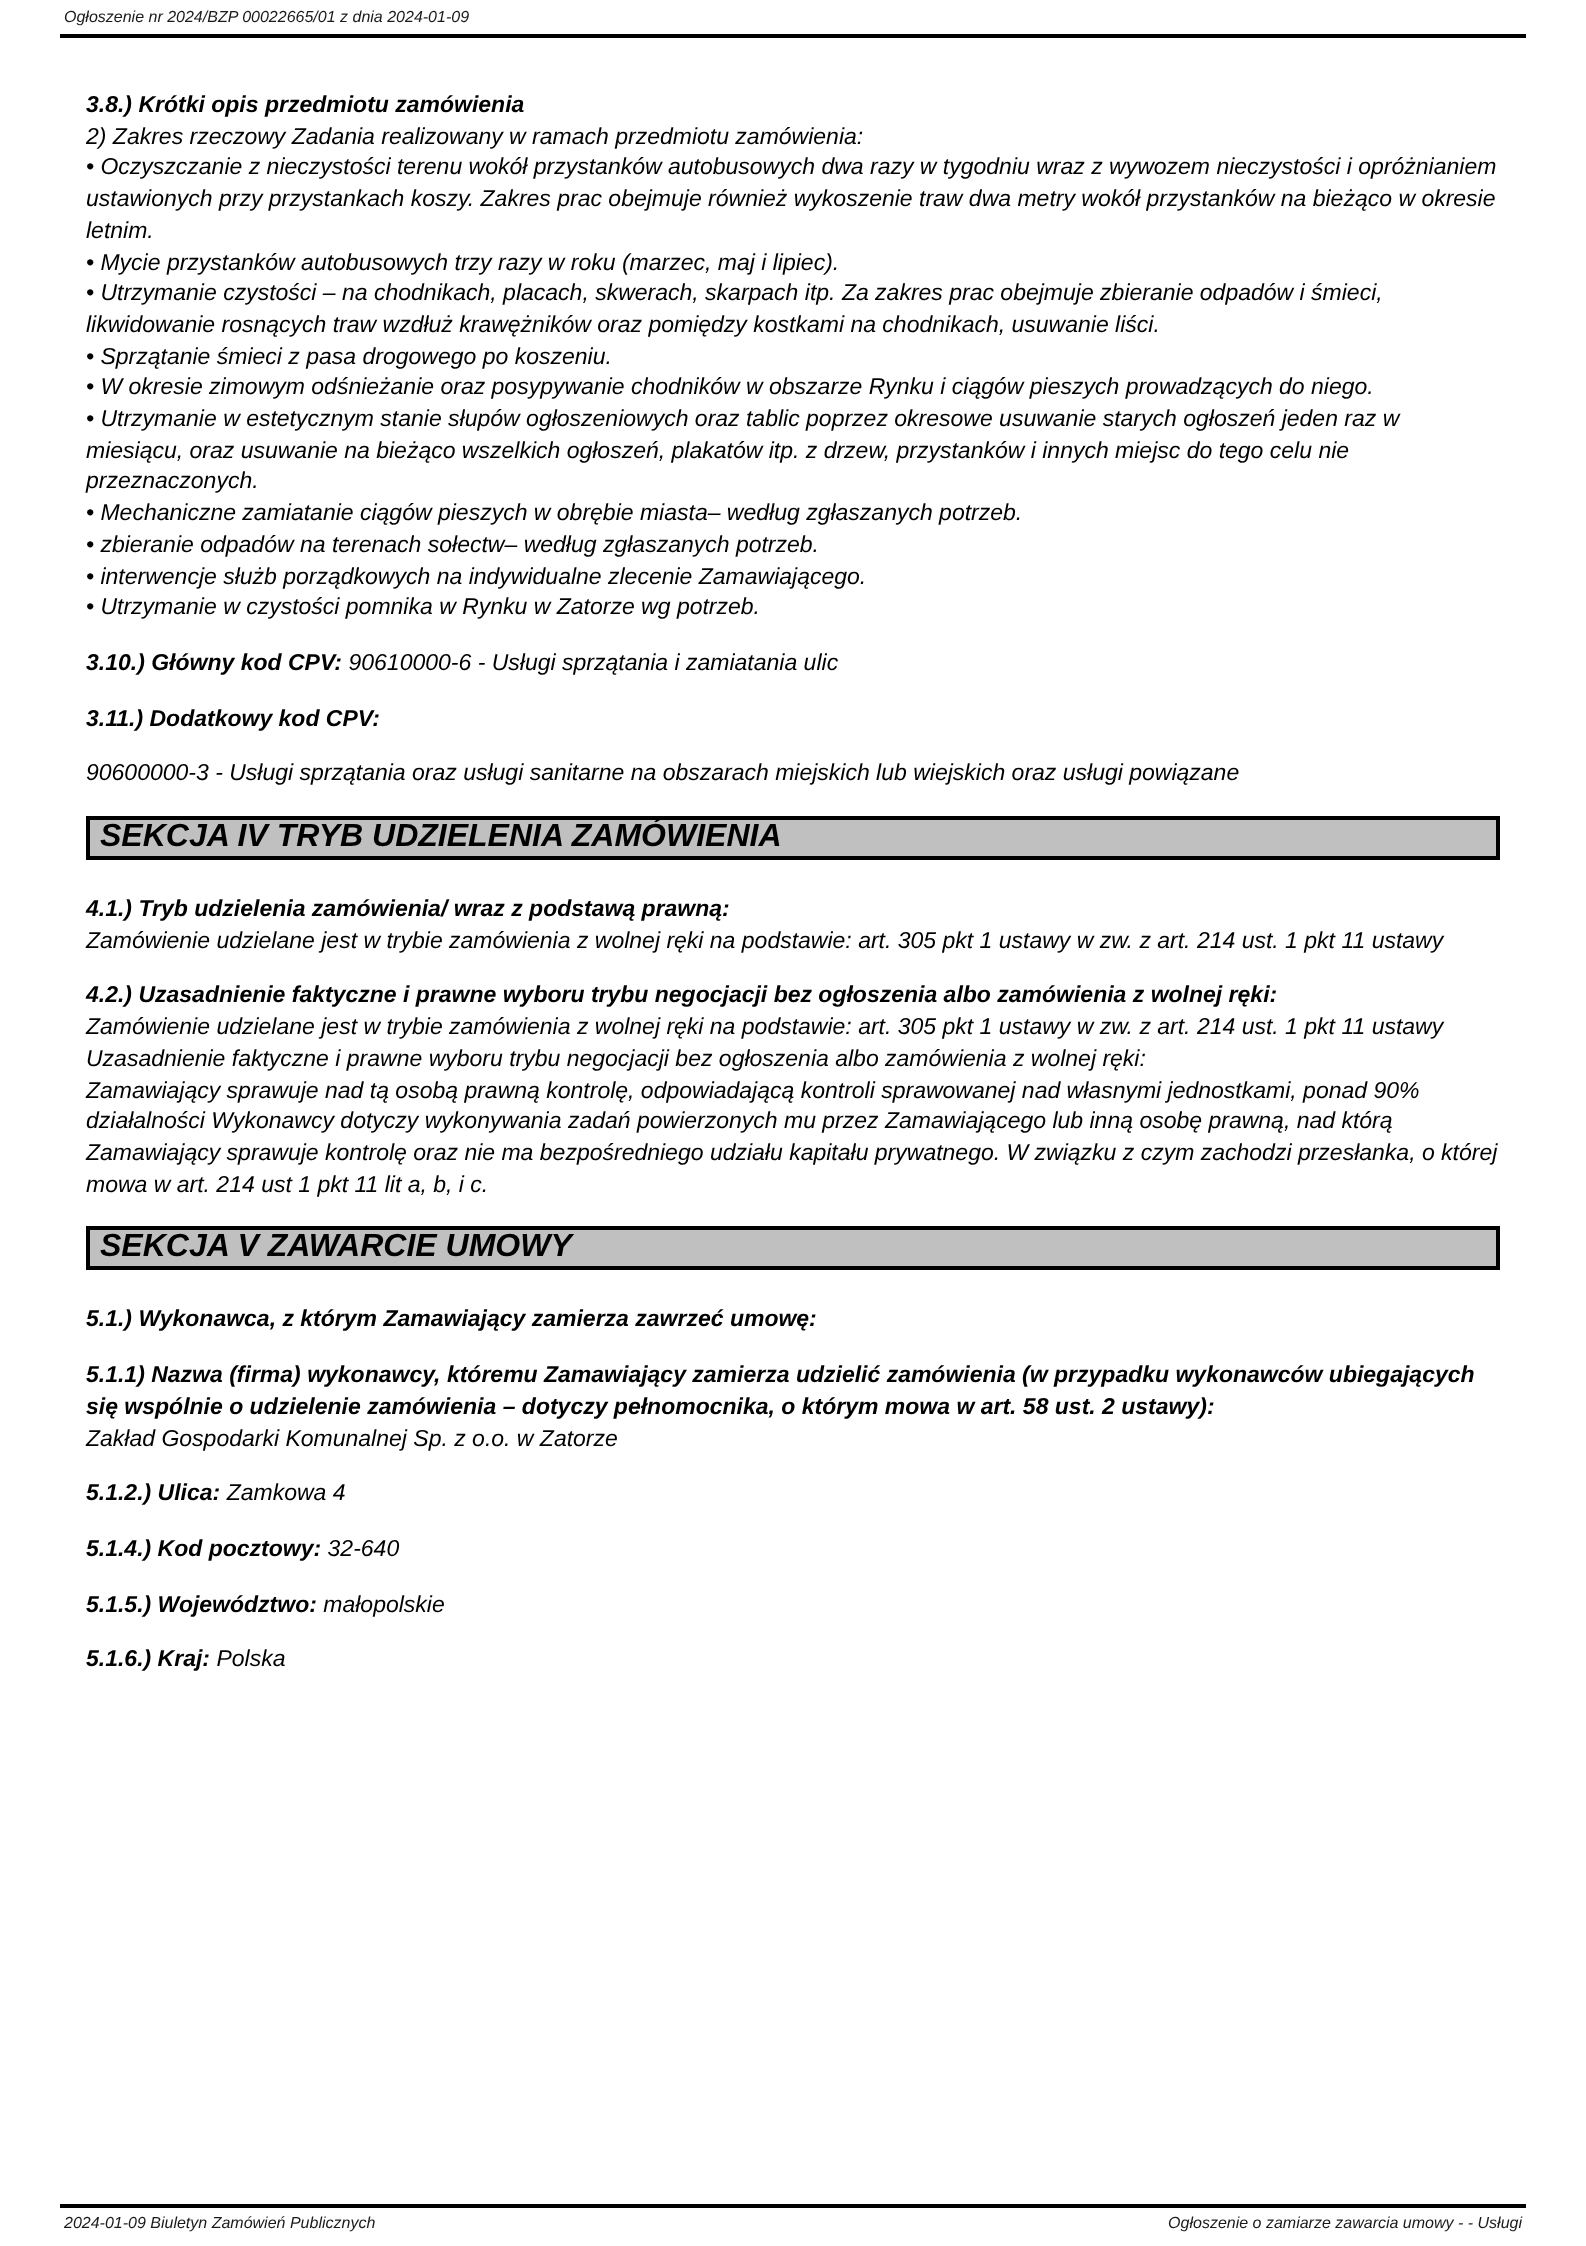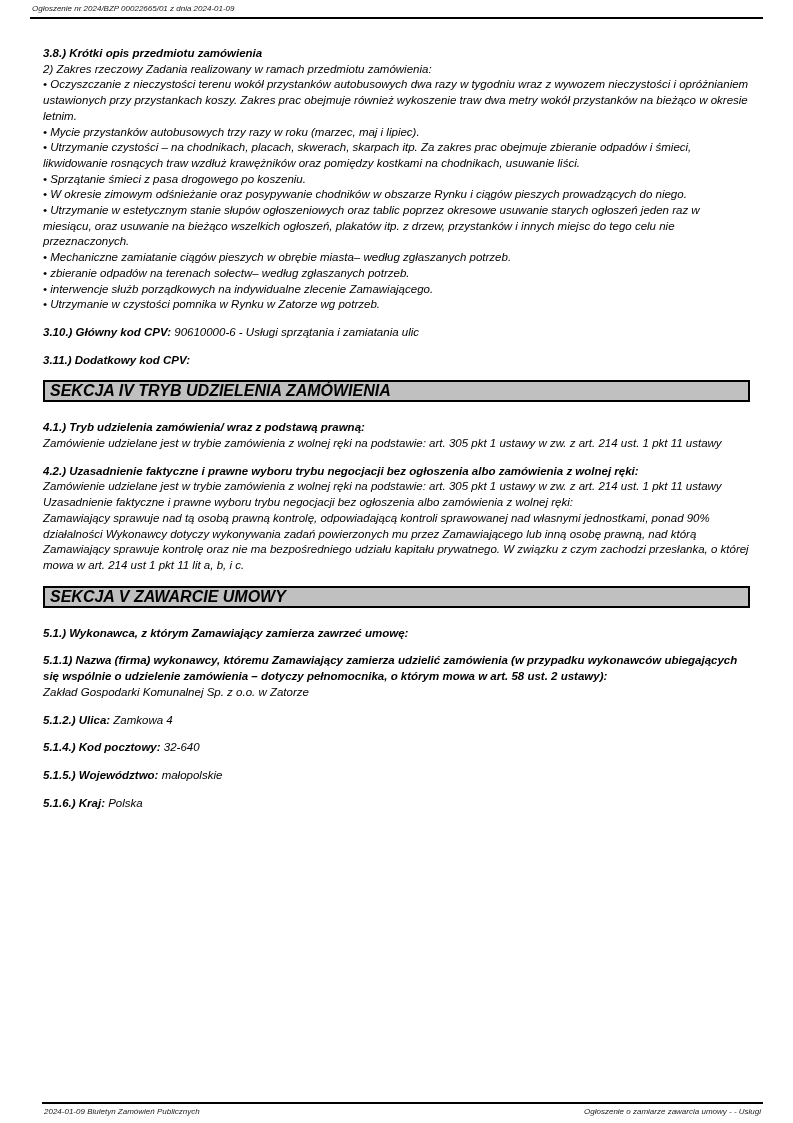--- a/index.html
+++ b/index.html
@@ -50,21 +50,21 @@
     background:var(--bar-bg);
     font-weight:bold;
     font-size:16px;
     line-height:15px;
     padding:1px 19px 2px 5px;
     margin:10px 0 18px 0;
   }
   
   .doc-footer{
     position:absolute;
-    top:1102px; left:42px; right:30px;
+    top:1102px; left:30px; right:30px;
     border-top:2px solid var(--ink);
     padding:3px 2px 0 2px;
     display:flex;
     justify-content:space-between;
     font-size:8px;
     line-height:10px;
     color:#1a1a1a;
   }
 </style>
 </head>
@@ -90,20 +90,21 @@
       <div class="line">• Mechaniczne zamiatanie ciągów pieszych w obrębie miasta– według zgłaszanych potrzeb.</div>
       <div class="line">• zbieranie odpadów na terenach sołectw– według zgłaszanych potrzeb.</div>
       <div class="line">• interwencje służb porządkowych na indywidualne zlecenie Zamawiającego.</div>
       <div class="line">• Utrzymanie w czystości pomnika w Rynku w Zatorze wg potrzeb.</div>
     </div>
 
     <p class="para"><span class="b">3.10.) Główny kod CPV:</span> <span>90610000-6 - Usługi sprzątania i zamiatania ulic</span></p>
 
     <p class="para"><span class="b">3.11.) Dodatkowy kod CPV:</span></p>
 
+    <p class="para">90600000-3 - Usługi sprzątania oraz usługi sanitarne na obszarach miejskich lub wiejskich oraz usługi powiązane</p>
 
     <div class="section-bar">SEKCJA IV TRYB UDZIELENIA ZAMÓWIENIA</div>
 
     <div class="para">
       <div class="line b">4.1.) Tryb udzielenia zamówienia/ wraz z podstawą prawną:</div>
       <div class="line">Zamówienie udzielane jest w trybie zamówienia z wolnej ręki na podstawie: art. 305 pkt 1 ustawy w zw. z art. 214 ust. 1 pkt 11 ustawy</div>
     </div>
 
     <div class="para">
       <div class="line b">4.2.) Uzasadnienie faktyczne i prawne wyboru trybu negocjacji bez ogłoszenia albo zamówienia z wolnej ręki:</div>

